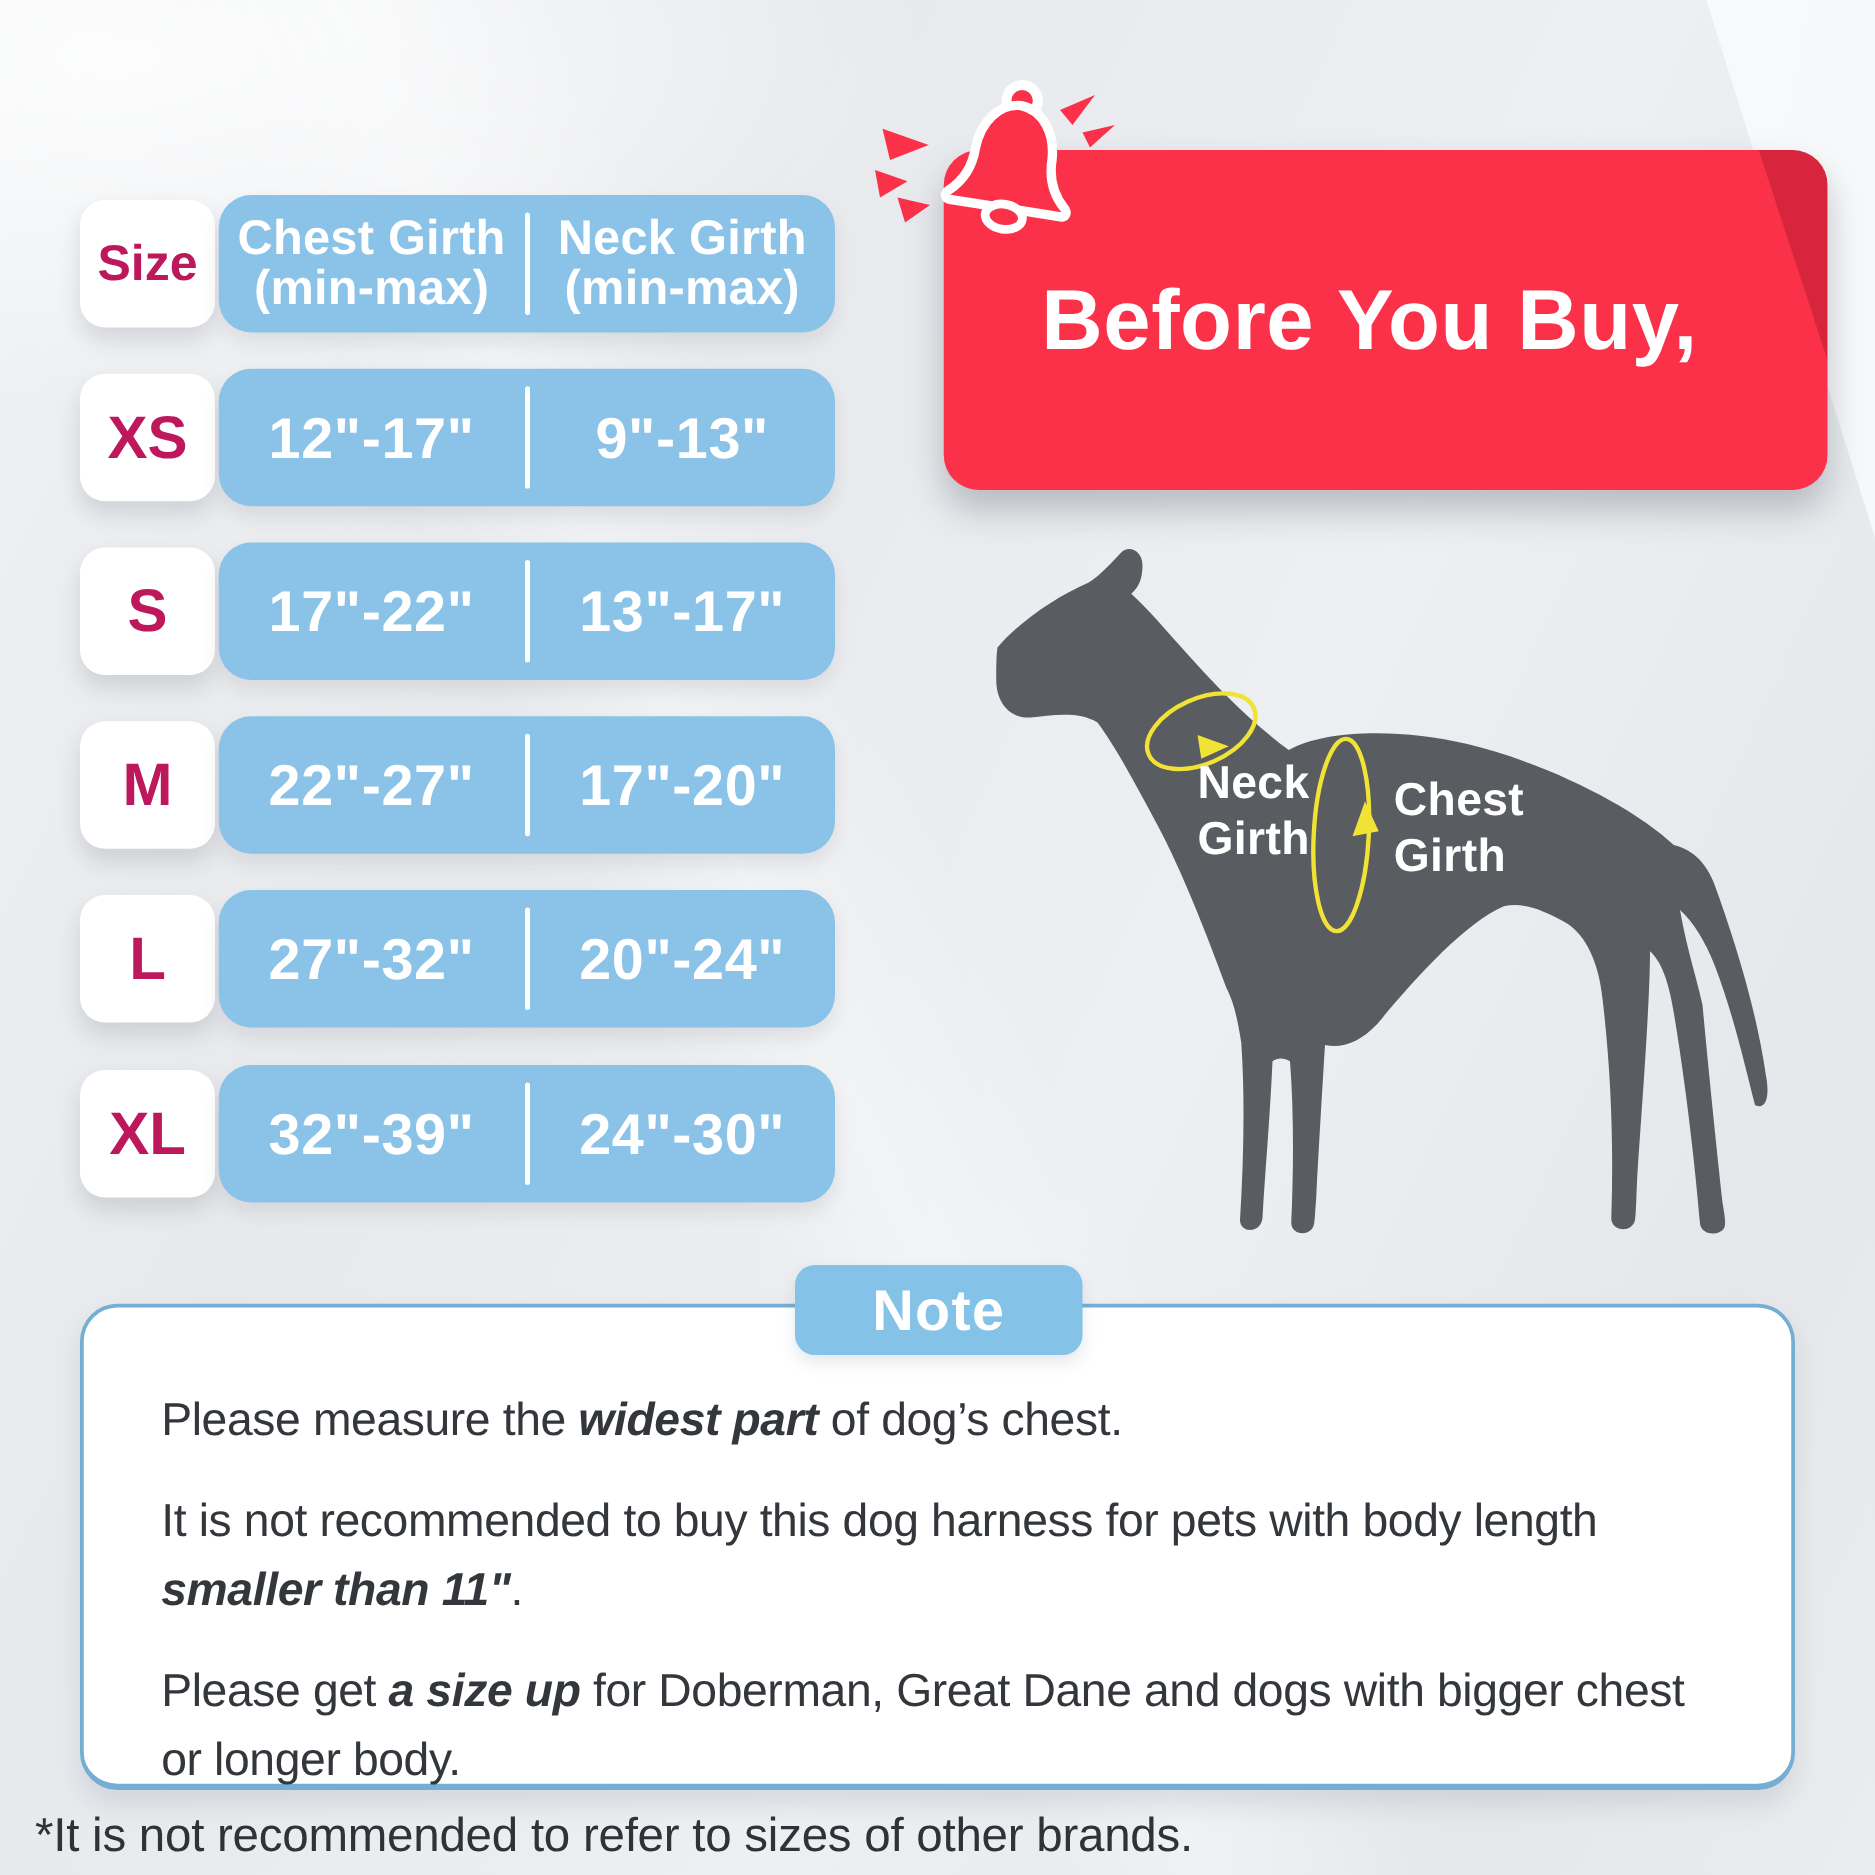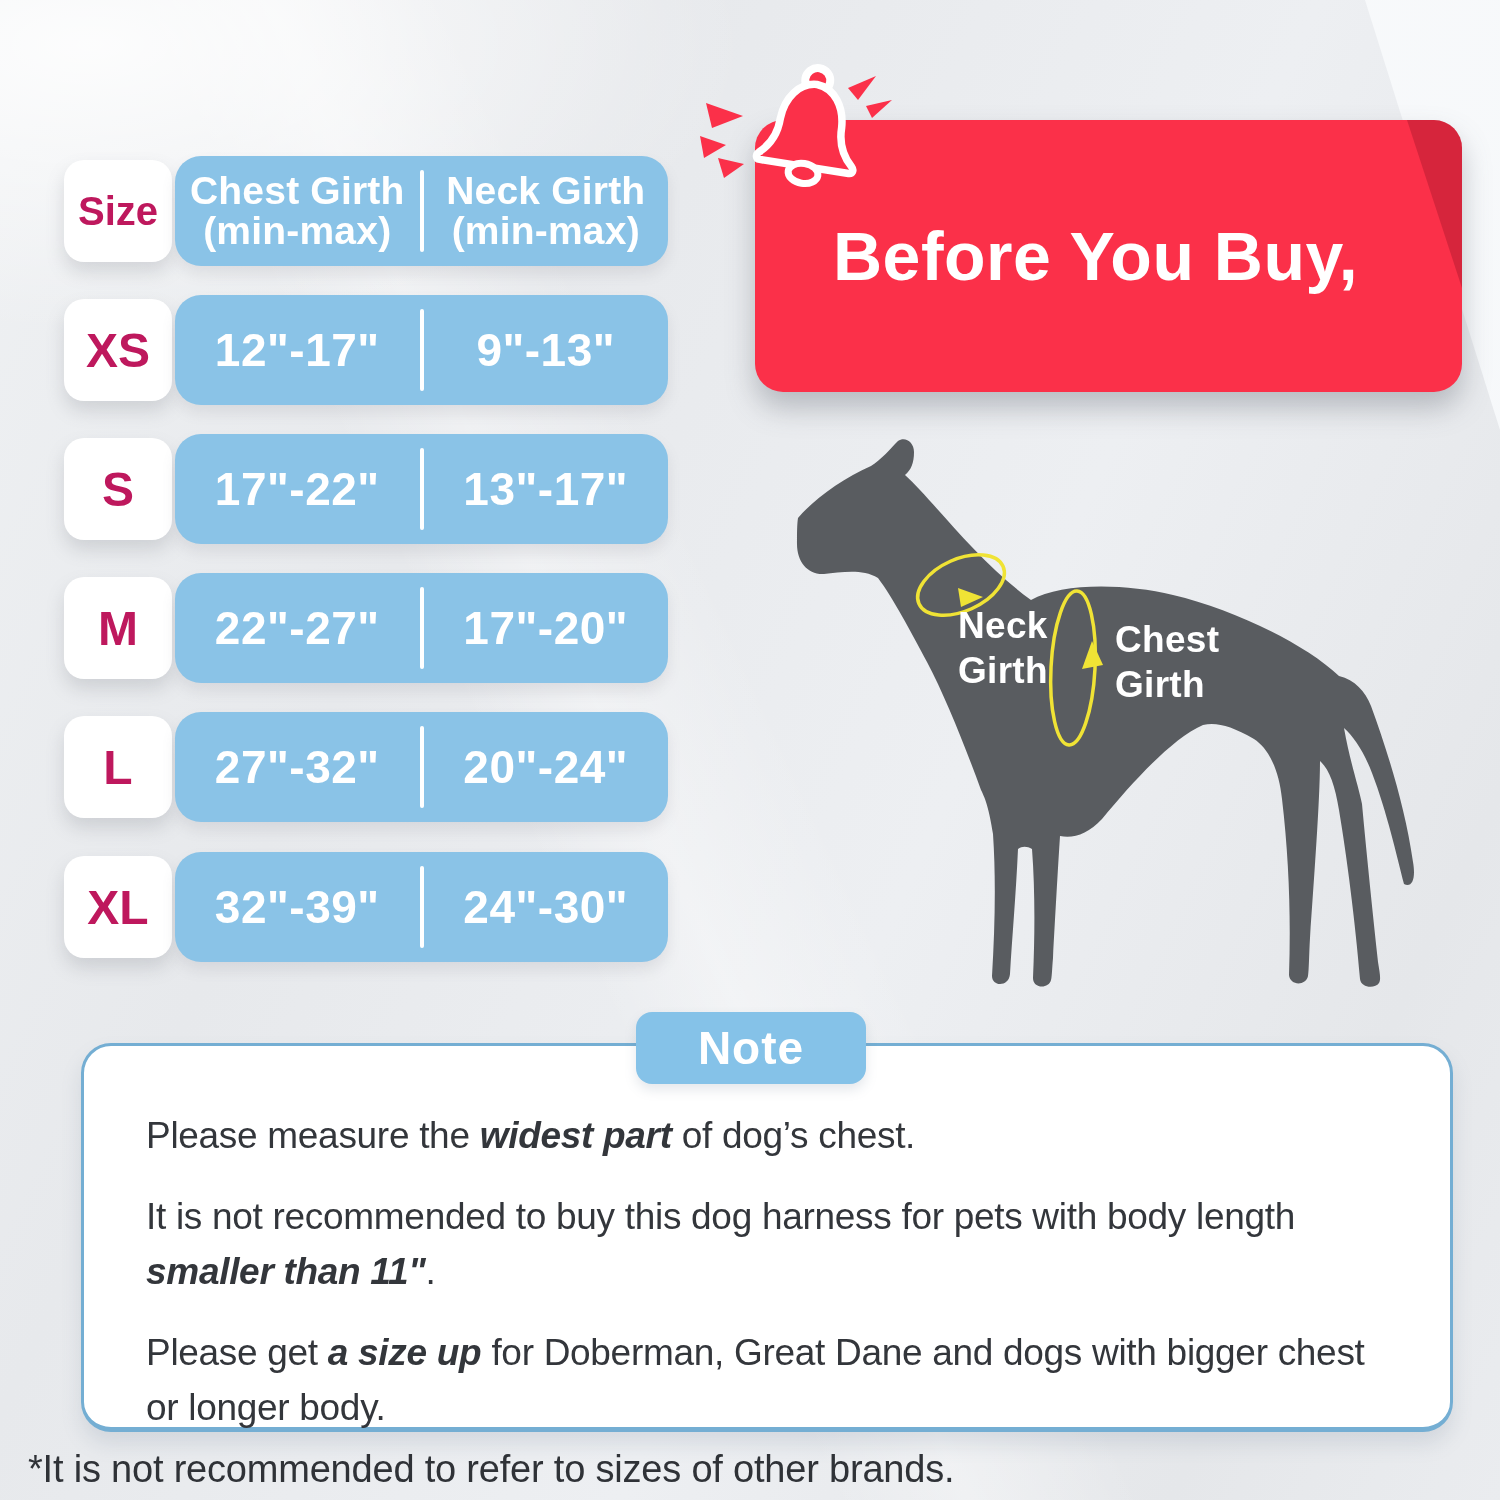--- a/index.html
+++ b/index.html
@@ -58,21 +58,20 @@
     z-index:3;color:#ffffff;font-size:37px;font-weight:600;line-height:45px;letter-spacing:0.3px;
   }
   .neck-label{left:958px;top:603px;}
   .chest-label{left:1115px;top:617px;}
   
   .note-box{
     left:64px;top:1043px;width:1372px;height:389px;background:#ffffff;
     border:3px solid #74aed3;border-bottom-width:5px;border-radius:30px;box-sizing:border-box;
     z-index:2;box-shadow:0 12px 20px rgba(110,130,150,0.18);
     padding:62px 40px 0 62px;
-    margin-left:17px;
   }
   .note-tab{
     left:636px;top:1012px;width:230px;height:72px;background:#85c2e8;border-radius:16px;
     z-index:3;display:flex;align-items:center;justify-content:center;
     color:#ffffff;font-weight:bold;font-size:46px;letter-spacing:1px;
     box-shadow:0 6px 12px rgba(110,130,150,0.18);
   }
   .note-box p{
     margin:0 0 26px 0;color:#33363b;font-size:37px;line-height:55px;letter-spacing:-0.3px;
     white-space:nowrap;

